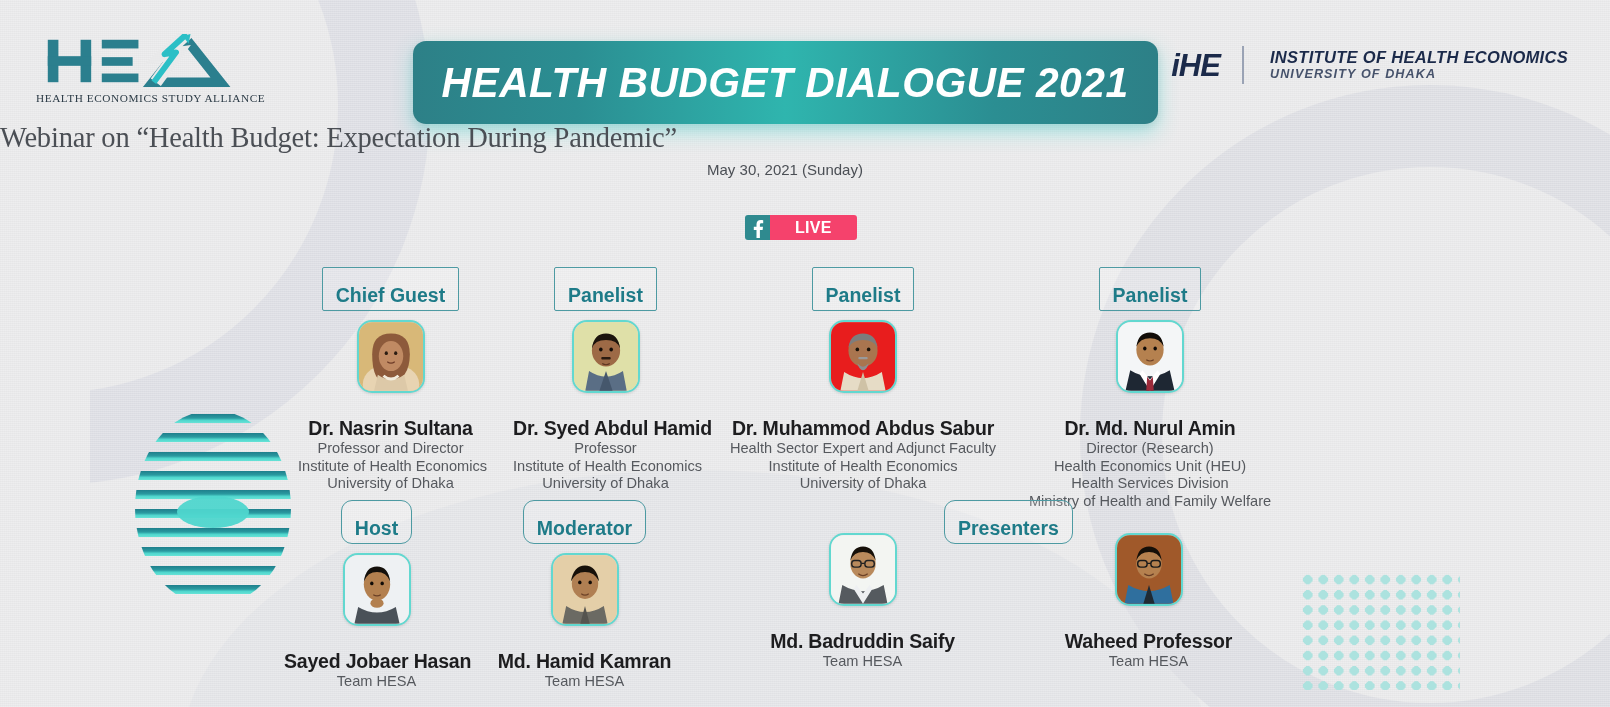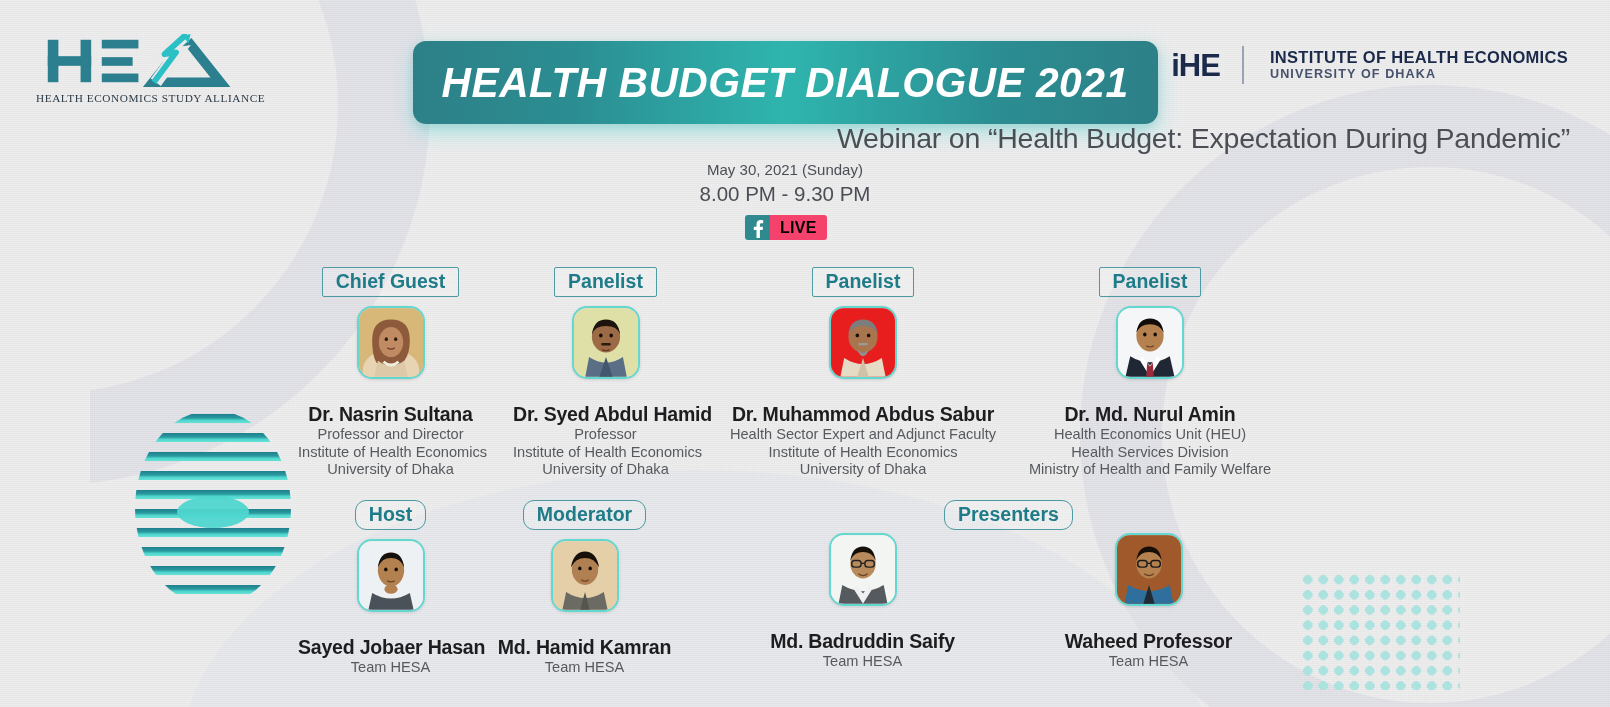--- a/index.html
+++ b/index.html
@@ -127,20 +127,21 @@
   }
 
   
   .ihe-logo {
     position: absolute;
     right: 42px;
     top: 42px;
     display: flex;
     align-items: center;
     gap: 16px;
+    font-style: italic;
   }
   .ihe-crest { width: 42px; height: 46px; flex: none; }
   .ihe-word {
     font-size: 31px;
     font-weight: 700;
     color: #1b2a4a;
     letter-spacing: -1px;
     line-height: 1;
     display: flex;
     align-items: center;
@@ -189,25 +190,26 @@
     font-stretch: condensed;
     transform: scaleX(.97);
   }
 
   
   .subtitle {
     position: absolute;
     top: 122px;
     left: 0;
     width: 1570px;
-    text-align: right;
+    text-align: left;
     font-size: 28.5px;
     font-weight: 400;
     color: #4b4f55;
     letter-spacing: -.2px;
+    font-family: Liberation Serif, serif;
   }
   .datetime {
     position: absolute;
     top: 160px;
     left: 0;
     width: 1570px;
     text-align: center;
     color: #4b4f55;
   }
   .datetime .d1 { font-size: 15px; line-height: 1.32; }
@@ -228,41 +230,41 @@
     background: #2f8a8f;
     border-radius: 3px 0 0 3px;
     display: flex;
     align-items: center;
     justify-content: center;
   }
   .fb-box svg { width: 13px; height: 20px; }
   .live-box {
     background: #f5426c;
     border-radius: 0 3px 3px 0;
-    color: #000000;
+    color: #ffffff;
     font-size: 16px;
     font-weight: 700;
     letter-spacing: .3px;
-    padding: 0 10px;
+    padding: 0 25px;
     display: flex;
     align-items: center;
   }
 
   
   .person {
     position: absolute;
     text-align: center;
   }
   .role-badge {
     display: inline-block;
     border: 1.6px solid #4d9aa2;
     color: #1e7b88;
     font-size: 19.5px;
     font-weight: 700;
-    padding: 2px 13px 3px;
+    padding: 16px 13px 3px;
     background: rgba(255,255,255,.18);
     white-space: nowrap;
   }
   .role-badge.square { border-radius: 2px; }
   .role-badge.pill { border-radius: 11px; }
 
   .avatar {
     width: 68px;
     height: 73px;
     border-radius: 15px;
@@ -386,21 +388,20 @@
   </div>
 
   <div class="title-banner">
     <div class="title-text">HEALTH BUDGET DIALOGUE 2021</div>
   </div>
 
   <div class="subtitle">Webinar on “Health Budget: Expectation During Pandemic”</div>
 
   <div class="datetime">
     <div class="d1">May 30, 2021 (Sunday)</div>
-    <div class="d2">8.00 PM - 9.30 PM</div>
   </div>
 
   <div class="fb-live">
     <div class="fb-box">
       <svg viewBox="0 0 12 20" aria-hidden="true">
           <path d="M8.4 20v-8.1h2.7l.4-3.2H8.4V6.7c0-.9.3-1.5 1.6-1.5h1.7V2.3C11.4 2.2 10.4 2 9.2 2 6.7 2 5 3.5 5 6.3v2.4H2.3v3.2H5V20z" fill="#fff"></path>
         </svg>
     </div>
     <div class="live-box">LIVE</div>
   </div>
@@ -477,26 +478,27 @@
           <path d="M19.5 26 q2-15 14.5-15 t14.5 15 q-4-9-14.5-9 t-14.5 9z" fill="#120d08"></path>
           <ellipse cx="28.5" cy="28" rx="1.8" ry="2" fill="#0f0a06"></ellipse>
           <ellipse cx="39.5" cy="28" rx="1.8" ry="2" fill="#0f0a06"></ellipse>
           <path d="M30 40 q4 2.5 8 0" stroke="#6b3f26" stroke-width="1.2" fill="none"></path>
           <path d="M13 51 q21 13 42 0 l5 22 H8z" fill="#1e2733"></path>
           <path d="M26 51 l8 10 l8-10 l3 4 l-11 18 l-11-18z" fill="#ffffff"></path>
           <path d="M31 58 l3 4 l3-4 l1 15 h-8z" fill="#9c2a3a"></path>
         </svg>
     </div>
     <div class="p-name">Dr. Md. Nurul Amin</div>
+    <div class="p-line">Director (Research)</div>
     <div class="p-line">Health Economics Unit (HEU)</div>
     <div class="p-line">Health Services Division</div>
     <div class="p-line">Ministry of Health and Family Welfare</div>
   </div>
 
-  <div class="person" style="left:298px;top:500px;width:185px;">
+  <div class="person" style="left:284px;top:500px;width:185px;">
     <div class="role-badge pill">Host</div>
     <div class="avatar">
       <svg viewBox="0 0 68 73" aria-hidden="true">
           <rect width="68" height="73" fill="#eef1f3"></rect>
           <ellipse cx="34" cy="31" rx="14" ry="17" fill="#b3804f"></ellipse>
           <path d="M20 28 q2-16 14-16 t14 16 q-4-10-14-10 t-14 10z" fill="#14100b"></path>
           <ellipse cx="28.5" cy="30" rx="1.8" ry="2" fill="#100b07"></ellipse>
           <ellipse cx="39.5" cy="30" rx="1.8" ry="2" fill="#100b07"></ellipse>
           <path d="M30 42 q4 2.5 8 0" stroke="#6b4026" stroke-width="1.2" fill="none"></path>
           <path d="M14 55 q20 12 40 0 l4 18 H10z" fill="#4a5158"></path>

